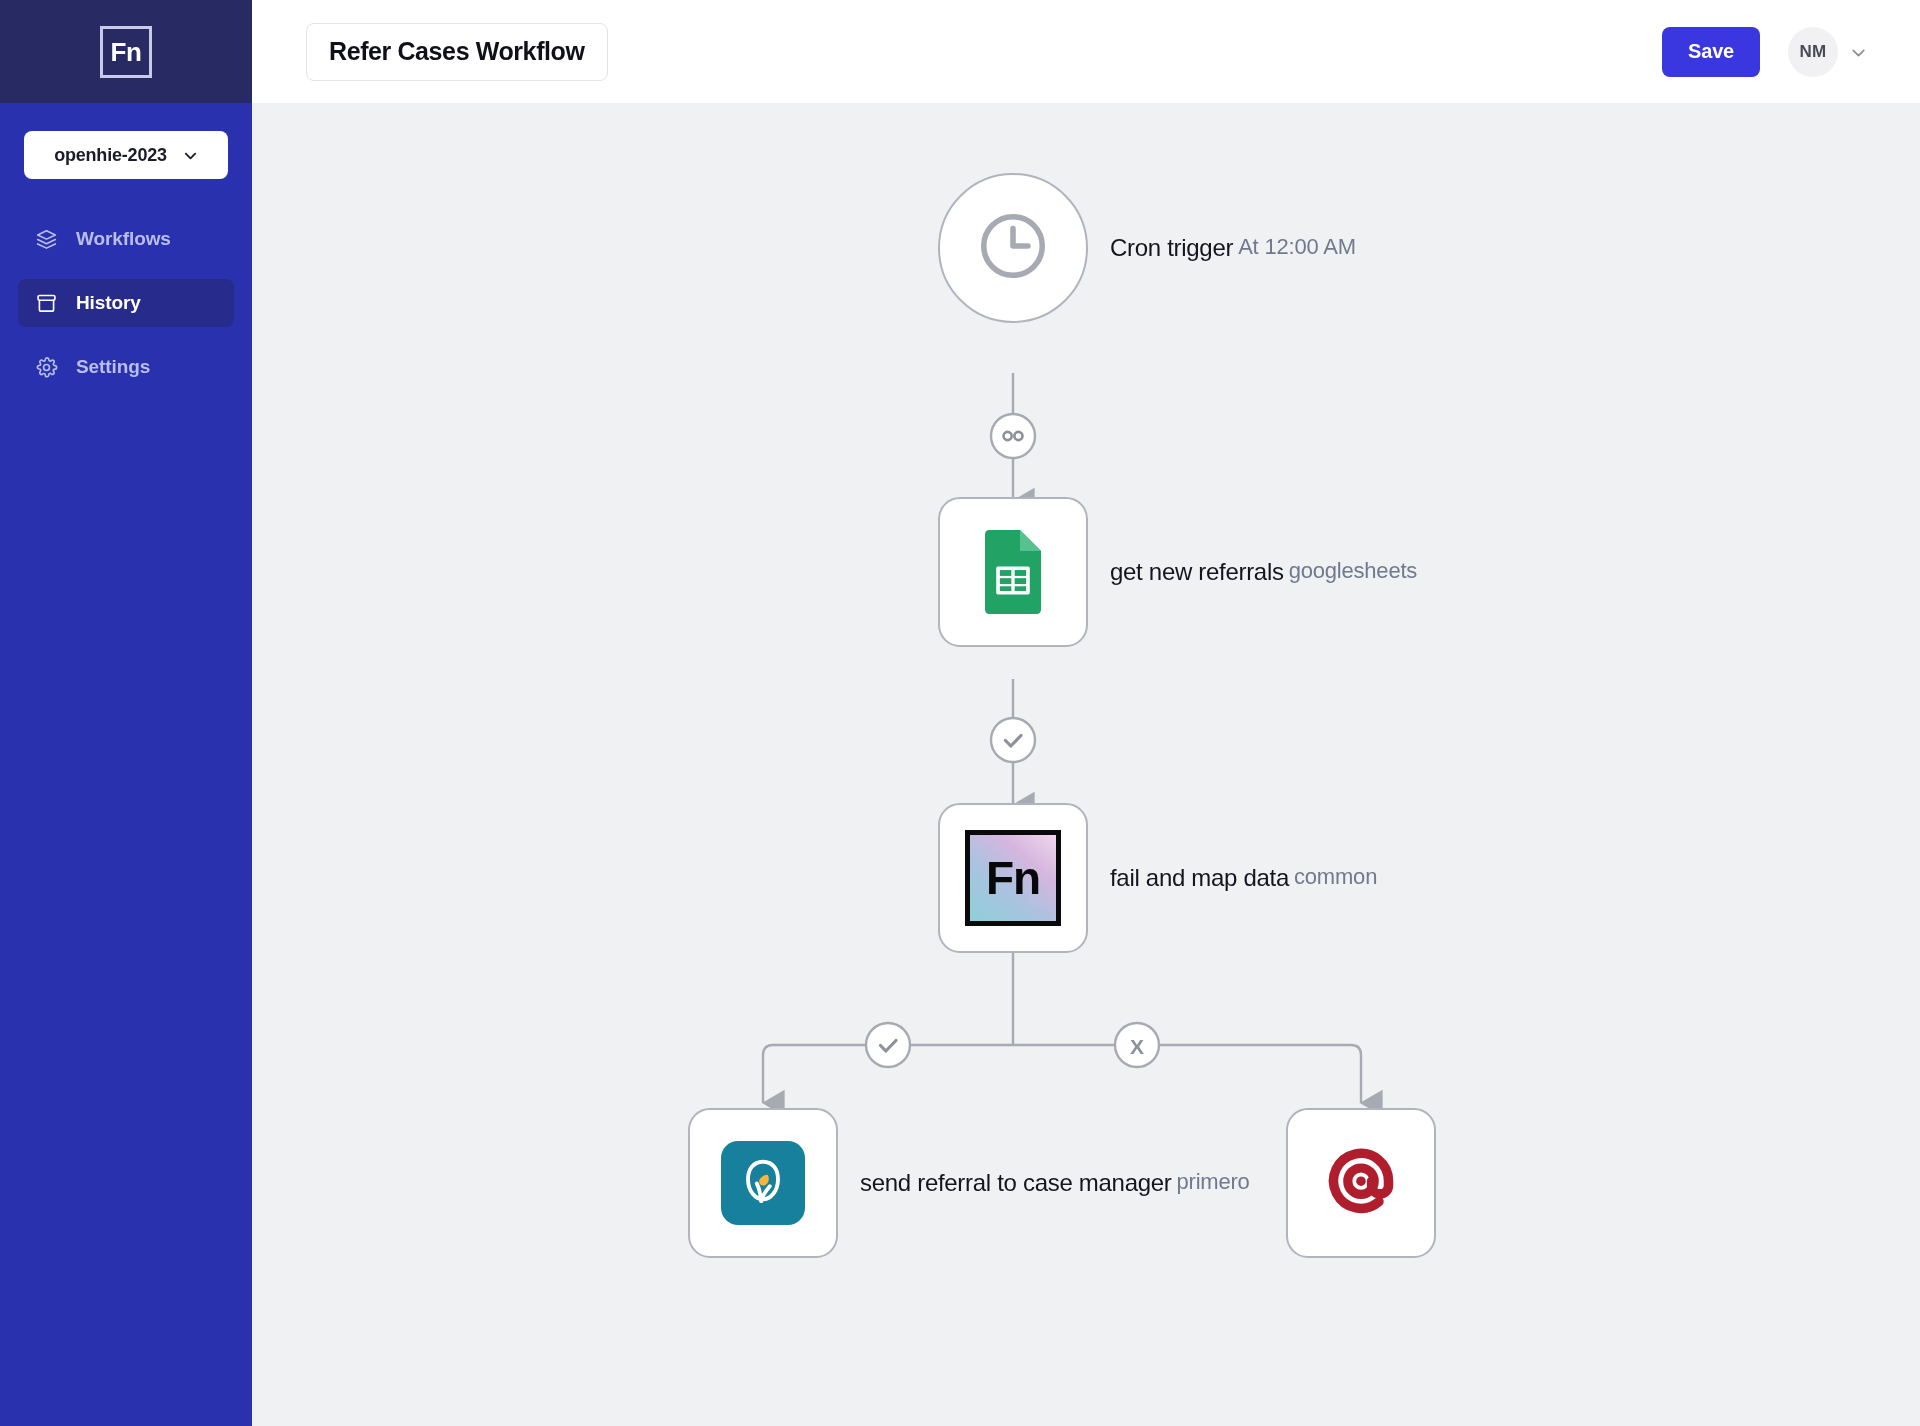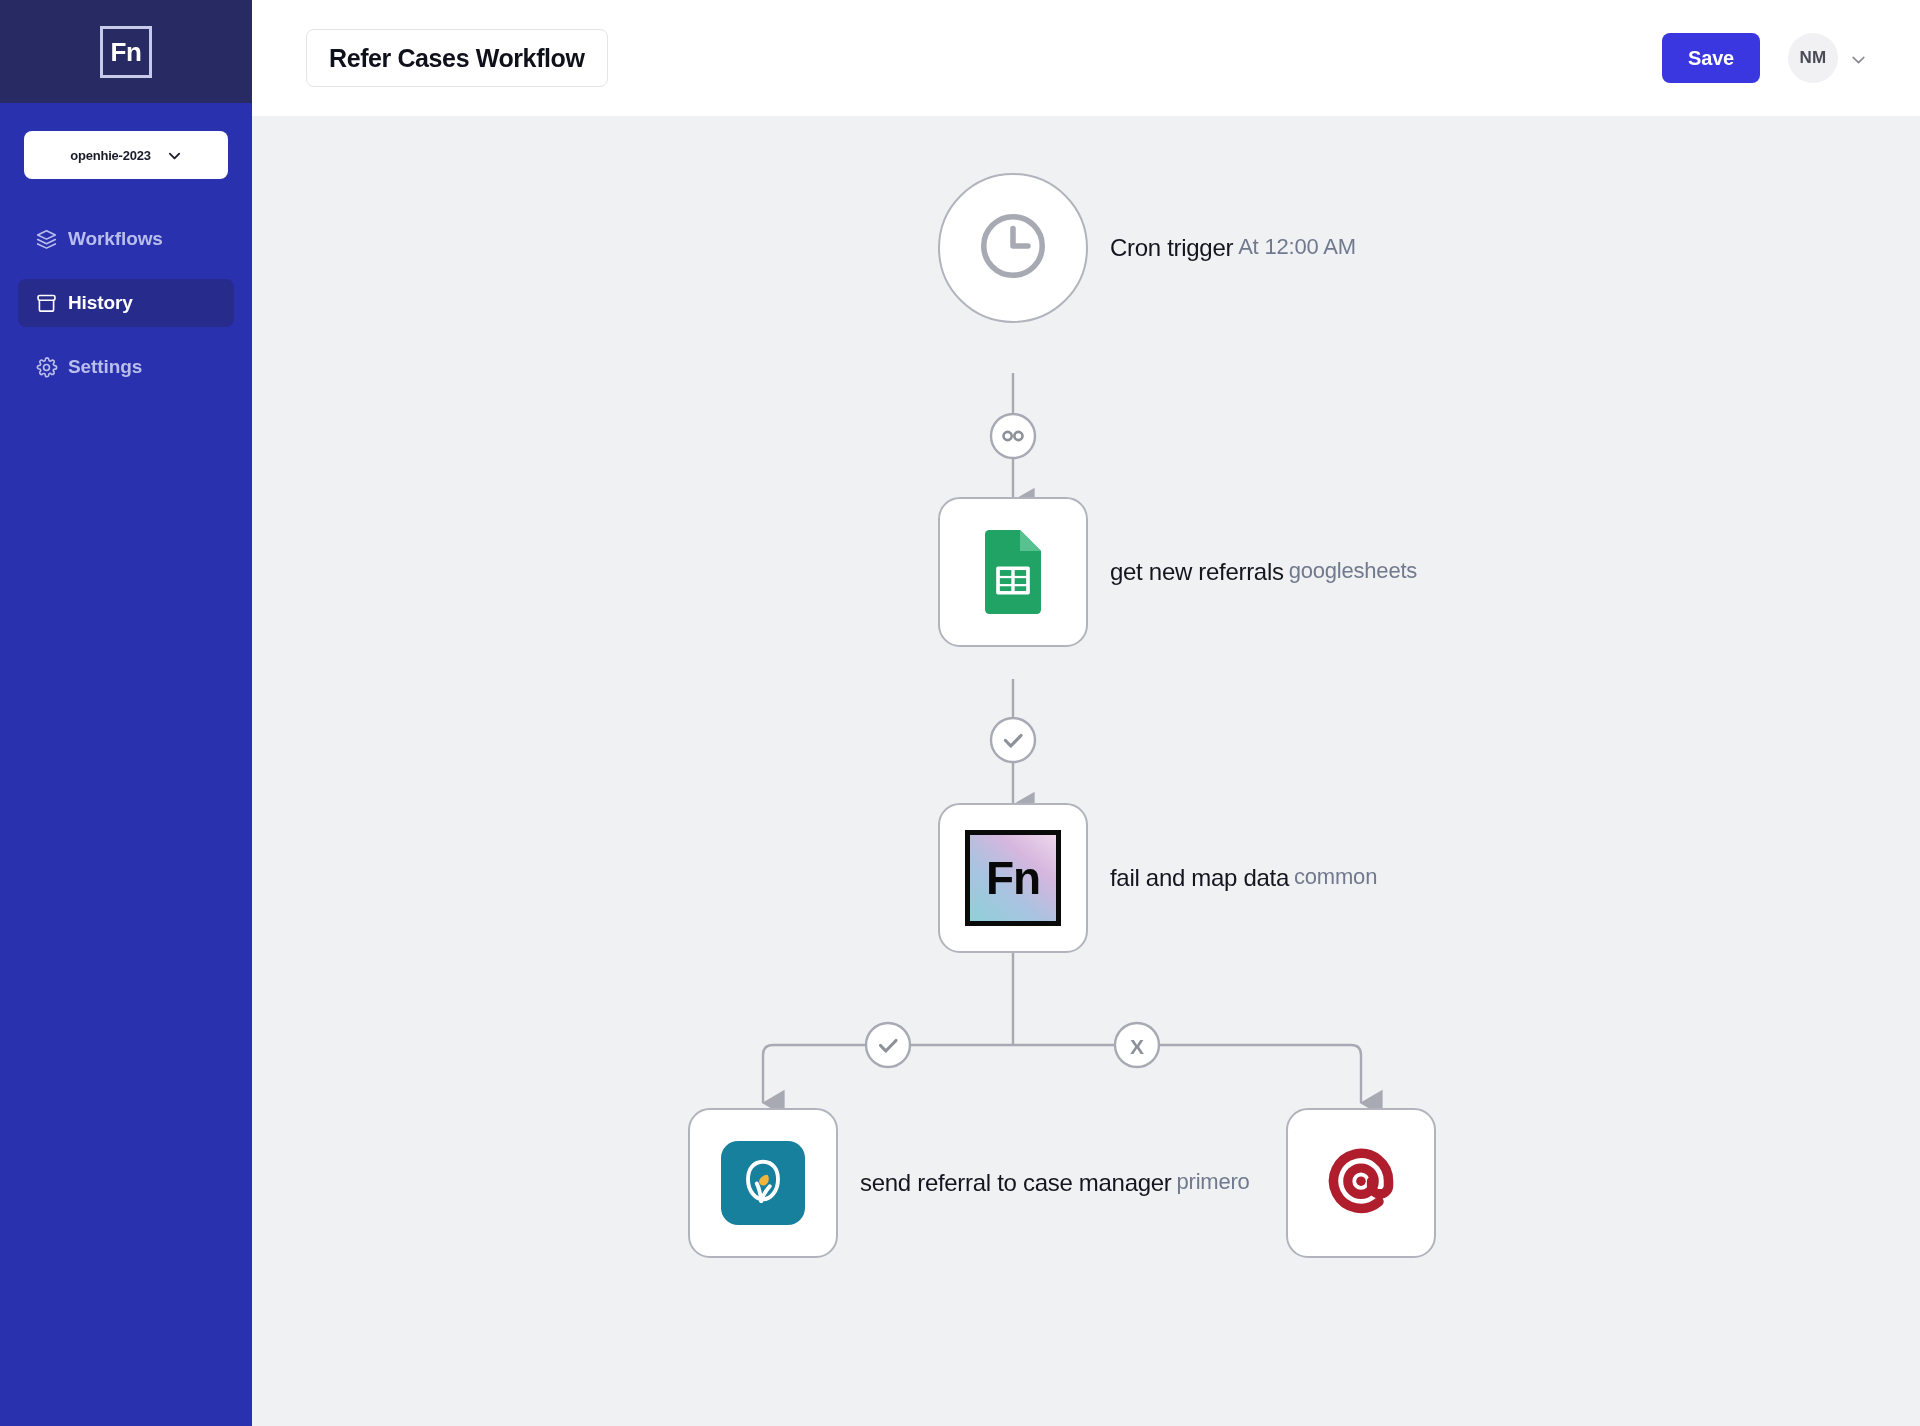--- a/index.html
+++ b/index.html
@@ -57,38 +57,38 @@
     height: 48px;
     background: #FFFFFF;
     border-radius: 8px;
     display: flex;
     align-items: center;
     justify-content: center;
     gap: 16px;
     cursor: pointer;
   }
   .project-select .ps-label {
-    font-size: 13px;
+    font-size: 18px;
     font-weight: bold;
     color: #1B1B29;
     letter-spacing: -0.2px;
   }
   .chev {
     display: inline-block;
     width: 15px;
     height: 15px;
   }
   .nav {
     margin-top: 36px;
     padding: 0 18px;
   }
   .nav-item {
     display: flex;
     align-items: center;
-    gap: 10px;
+    gap: 18px;
     height: 48px;
     padding: 0 16px;
     border-radius: 8px;
     margin-bottom: 16px;
     cursor: pointer;
     box-sizing: border-box;
   }
   .nav-item.active {
     background: #262B8C;
   }
@@ -106,21 +106,21 @@
     color: #B9BEEB;
     letter-spacing: -0.1px;
   }
   .nav-item.active .nav-label { color: #FFFFFF; }
 
   
   .topbar {
     position: absolute;
     left: 252px; top: 0;
     width: 1668px;
-    height: 116px;
+    height: 103px;
     background: #FFFFFF;
     display: flex;
     align-items: center;
     z-index: 4;
   }
   .wf-name-box {
     margin-left: 54px;
     height: 56px;
     padding: 0 22px;
     border: 1px solid #E2E4E8;

